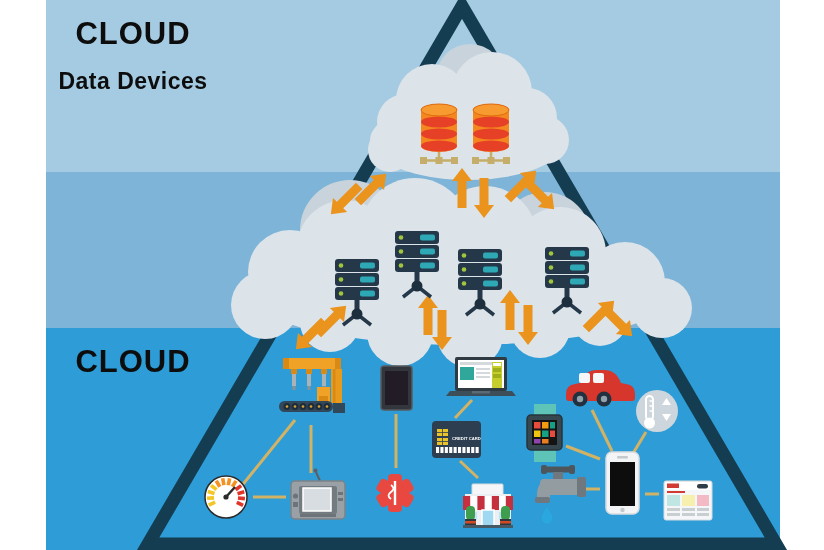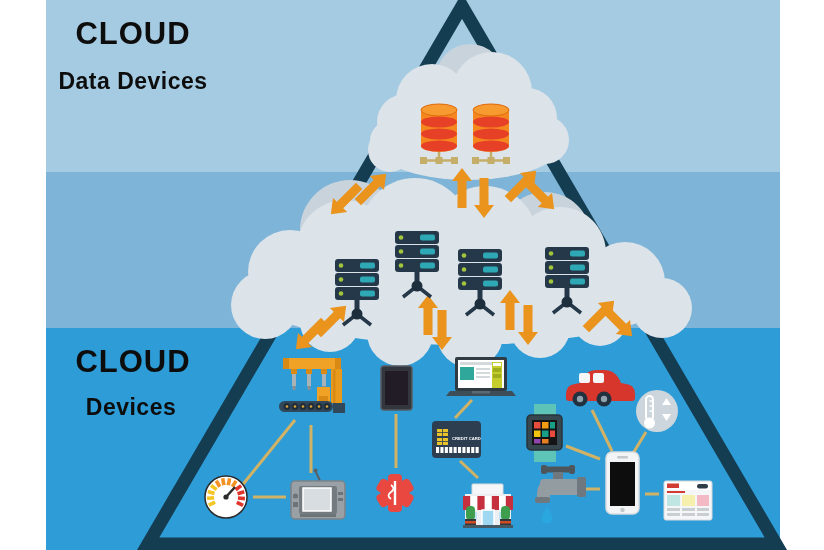--- a/index.html
+++ b/index.html
@@ -356,15 +356,14 @@
         <rect x="697" y="513" width="12" height="3"></rect>
       </g>
     </g>
   </svg>
 
   <div class="label layer-title" style="left:133px;top:16px">CLOUD</div>
   <div class="label layer-subtitle" style="left:133px;top:68px">Data Devices</div>
 
 
   <div class="label layer-title" style="left:133px;top:344px">CLOUD</div>
-  <div class="label layer-subtitle" style="left:131px;top:394px">Devices</div>
 
 </div>
 
 </body></html>

